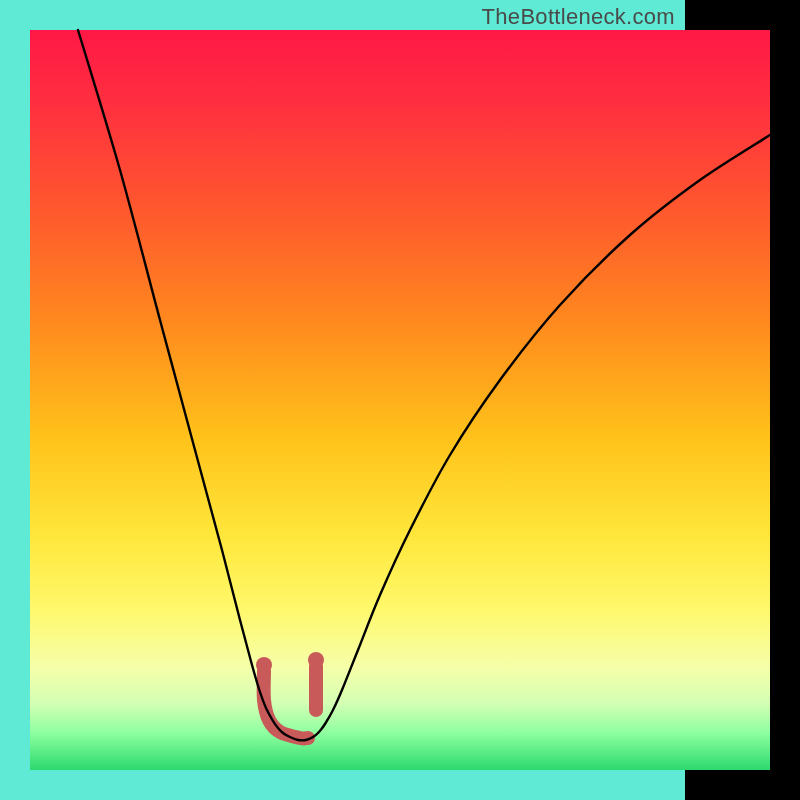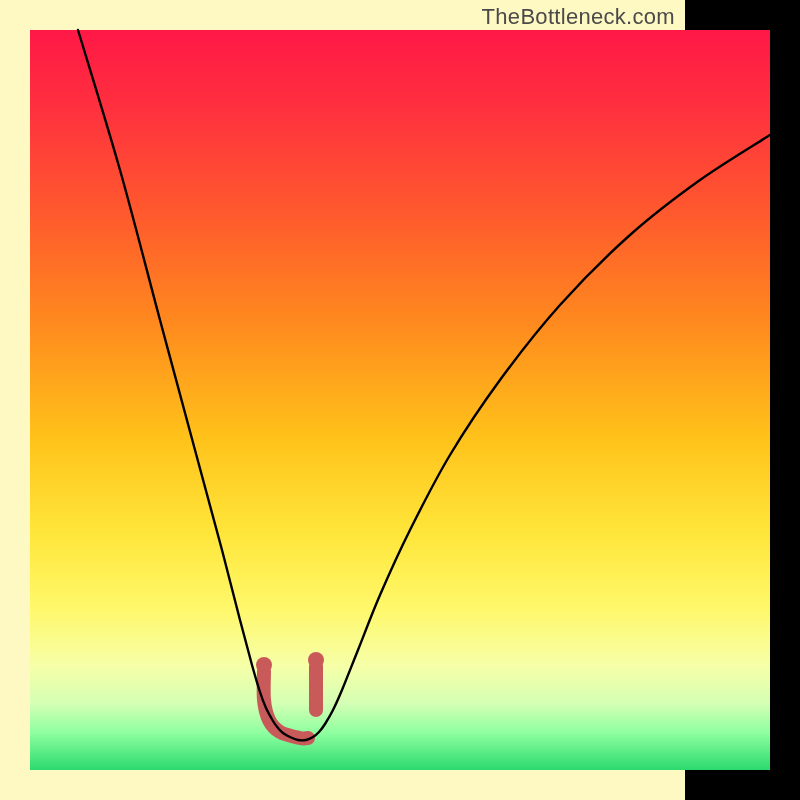--- a/index.html
+++ b/index.html
@@ -10,21 +10,21 @@
     background: #000;
     overflow: hidden;
     font-family: Arial, Helvetica, sans-serif;
   }
   .frame {
     position: absolute;
     top: 0;
     left: 0;
     width: 685px;
     height: 800px;
-    background: #fef9c3;
+    background: #5eead4;
   }
   .watermark {
     position: absolute;
     top: 4px;
     right: 10px;
     color: #4a4a4a;
     font-size: 22px;
     font-weight: 500;
     letter-spacing: 0.3px;
     z-index: 10;

